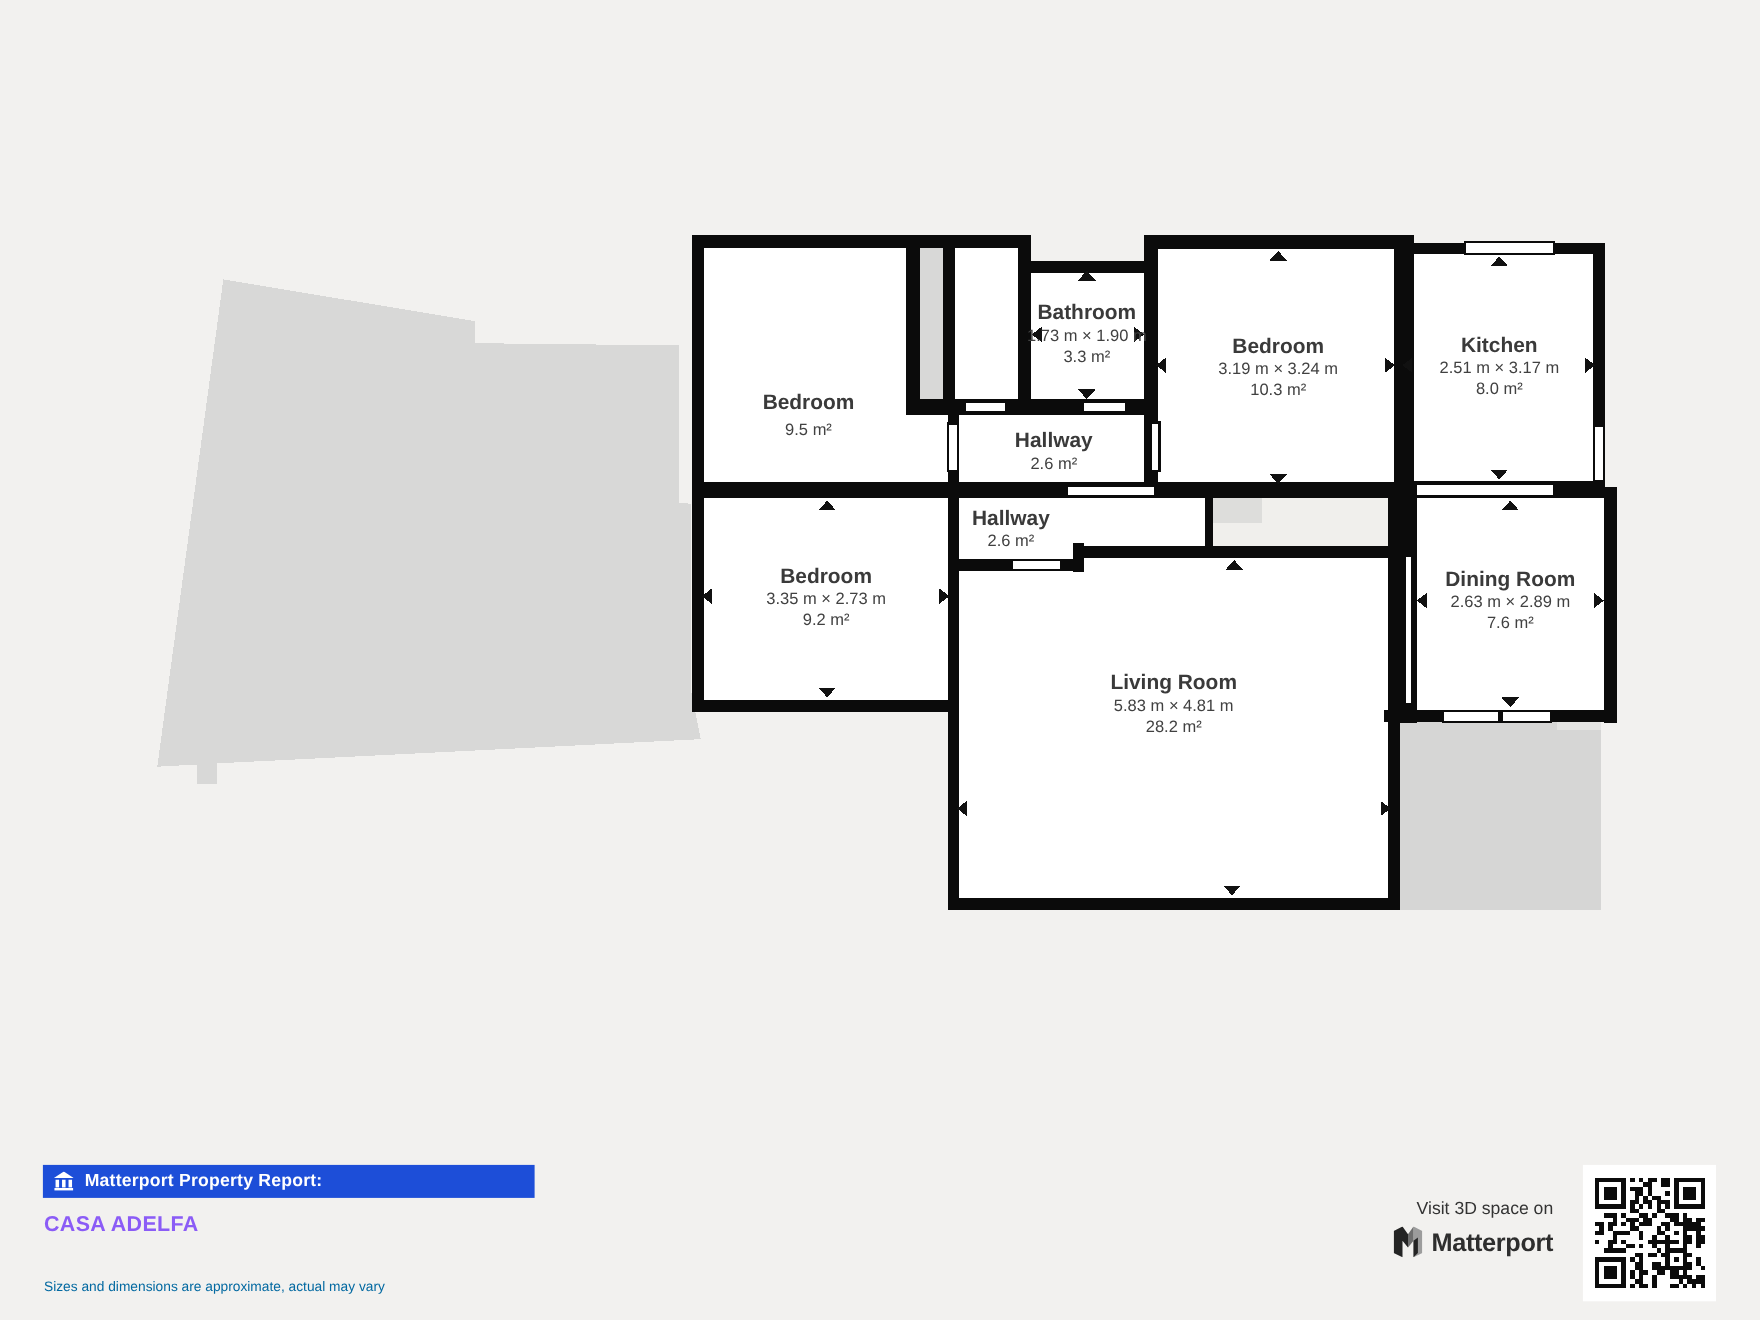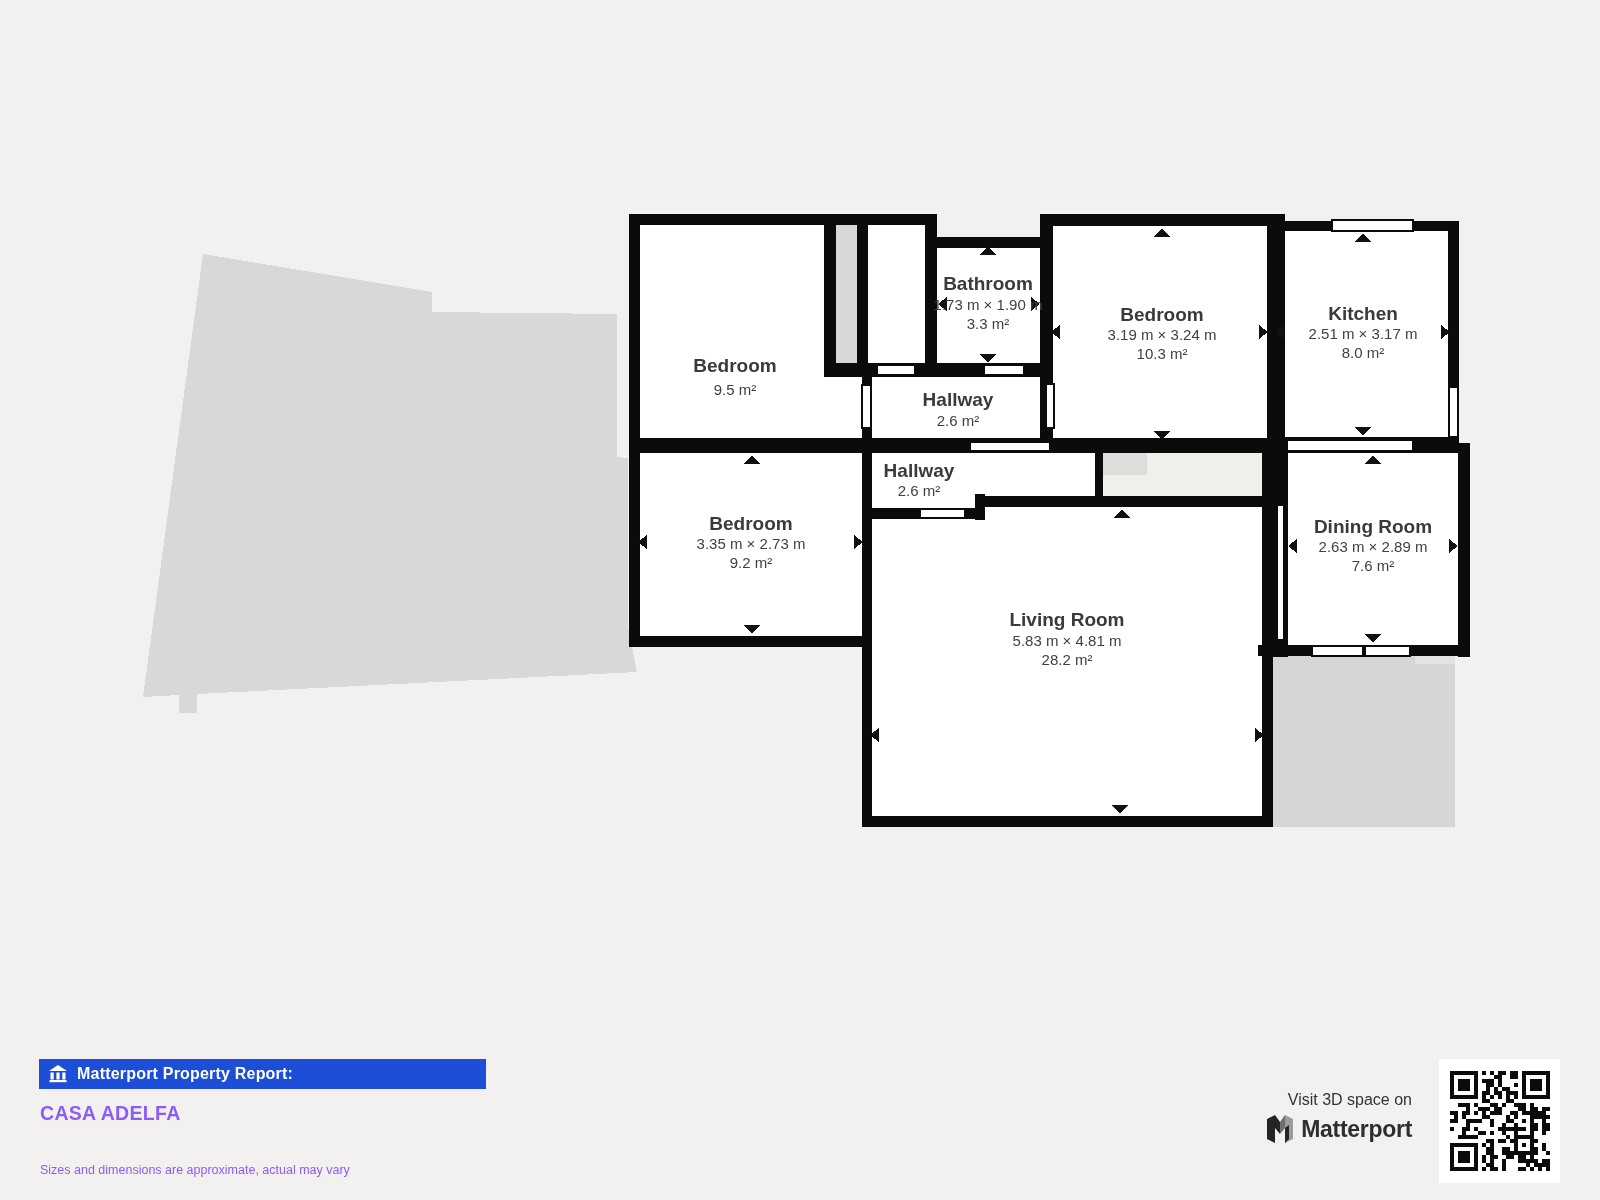--- a/index.html
+++ b/index.html
@@ -10,21 +10,21 @@
   .room-dims{font-size:15px;fill:#414141;}
   .room-area{font-size:15px;fill:#414141;}
   .report-bar{position:absolute;left:39px;top:1059px;width:447px;height:30px;background:#1d4ed8;display:flex;align-items:center;}
   .report-bar .bar-icon{margin-left:10px;display:block;}
   .report-bar .bar-label{margin-left:10px;color:#ffffff;font-size:16px;font-weight:bold;letter-spacing:.2px;}
   .property-name{position:absolute;left:40px;top:1102px;font-size:19.5px;font-weight:bold;color:#8b5cf6;letter-spacing:.3px;}
   .gfa-row{position:absolute;left:40px;top:1136px;font-size:16.5px;color:#3c3c3c;display:flex;align-items:center;}
   .gfa-row .b{font-weight:bold;color:#323232;}
   .gfa-row .v{margin-left:6px;}
   .gfa-divider{display:inline-block;width:2px;height:21px;background:#3a3a3a;margin:0 14px;}
-  .disclaimer{position:absolute;left:40px;top:1163px;font-size:12.5px;color:#8b5cf6;}
+  .disclaimer{position:absolute;left:40px;top:1163px;font-size:12.5px;color:#0369a1;}
   .visit-text{position:absolute;right:188px;top:1091px;font-size:16px;color:#333333;text-align:right;}
   .logo-row{position:absolute;right:188px;top:1115px;display:flex;align-items:center;padding-left:12px;}
   .logo-wordmark{font-size:23px;font-weight:bold;color:#2e2e2e;margin-left:8px;letter-spacing:-.3px;}
   .qr-box{position:absolute;left:1439px;top:1059px;width:121px;height:124px;background:#ffffff;}
   .qr-box svg{position:absolute;left:11px;top:12px;}
 </style>
 </head>
 <body>
 
 <div class="page">

